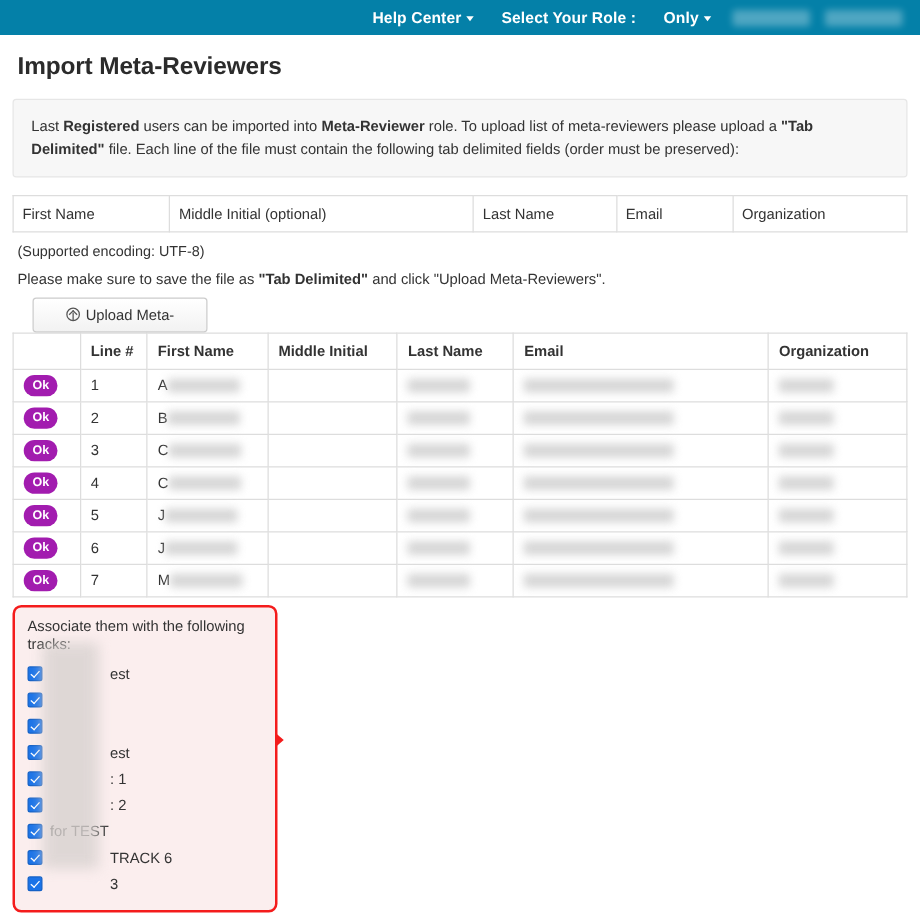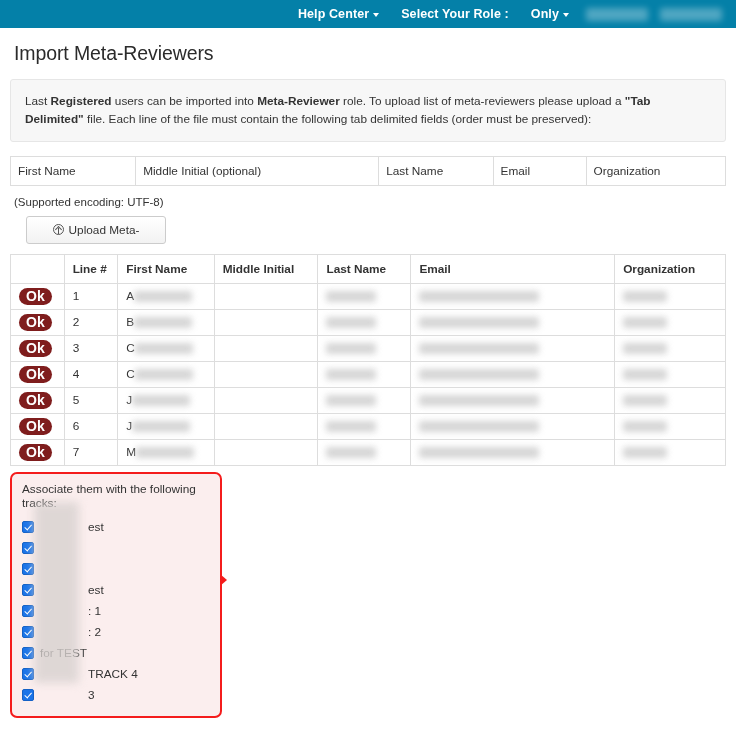--- a/index.html
+++ b/index.html
@@ -47,21 +47,21 @@
     margin: 0 6px;
     border-radius: 2px;
     background: rgba(255,255,255,0.30);
     filter: blur(3px);
   }
 
   
   .page { padding: 0 10px; }
   .page-title {
     font-size: 19.5px;
-    font-weight: normal;
+    font-weight: bold;
     color: #2b2b2b;
     margin: 14px 0 14px 4px;
     letter-spacing: -0.1px;
   }
 
   
   .info-panel {
     background: #f7f7f7;
     border: 1px solid #e6e6e6;
     border-radius: 3px;
@@ -145,21 +145,20 @@
     width: 4px; height: 4px;
     border-left: 1px solid #555555;
     border-top: 1px solid #555555;
     transform: rotate(45deg);
   }
 
   
   table.results {
     width: 100%;
     border-collapse: collapse;
-    margin-top: 10px;
   }
   table.results th {
     border: 1px solid #dddddd;
     padding: 7px 8px;
     text-align: left;
     font-size: 11.8px;
     font-weight: bold;
     color: #333333;
     height: 27px;
   }
@@ -176,23 +175,23 @@
   .r-first  { width: 13.5%; }
   .r-mid    { width: 14.5%; }
   .r-last   { width: 13%; }
   .r-email  { width: 28.5%; }
   .r-org    { width: 15.5%; }
 
   .badge-ok {
     display: inline-block;
     min-width: 27px;
     padding: 2px 7px;
-    background: #7f1d1d;
+    background: #a21caf;
     color: #ffffff;
-    font-size: 14px;
+    font-size: 10px;
     font-weight: bold;
     border-radius: 9px;
     text-align: center;
     line-height: 13px;
   }
 
   
   .blur {
     display: inline-block;
     height: 11px;
@@ -307,20 +306,23 @@
         <td class="c-mid">Middle Initial (optional)</td>
         <td class="c-last">Last Name</td>
         <td class="c-email">Email</td>
         <td class="c-org">Organization</td>
       </tr>
     </tbody>
   </table>
 
   <div class="note-italic">(Supported encoding: UTF-8)</div>
 
+  <div class="note-plain">
+    <span>Please make sure to save the file as </span><b>"Tab Delimited"</b><span> and click "Upload Meta-Reviewers".</span>
+  </div>
 
   <button class="btn-upload">
     <span class="icon-upload"></span>
     <span>Upload Meta-</span>
   </button>
 
   
   <table class="results">
     <thead>
       <tr>
@@ -428,21 +430,21 @@
           <div class="track-row">
             <input type="checkbox" class="cb" checked="" style="">
             <span class="track-label" style="margin-left: 48px;">: 2</span>
           </div>
           <div class="track-row">
             <input type="checkbox" class="cb" checked="" style="">
             <span class="track-label" style=""> for TEST</span>
           </div>
           <div class="track-row">
             <input type="checkbox" class="cb" checked="" style="">
-            <span class="track-label" style="margin-left: 48px;">TRACK 4</span>
+            <span class="track-label" style="margin-left: 48px;">TRACK 6</span>
           </div>
           <div class="track-row">
             <input type="checkbox" class="cb" checked="" style="">
             <span class="track-label" style="margin-left: 48px;">3</span>
           </div>
         </div>
       <div class="track-blur-col"></div>
     </div>
   </div>
 

